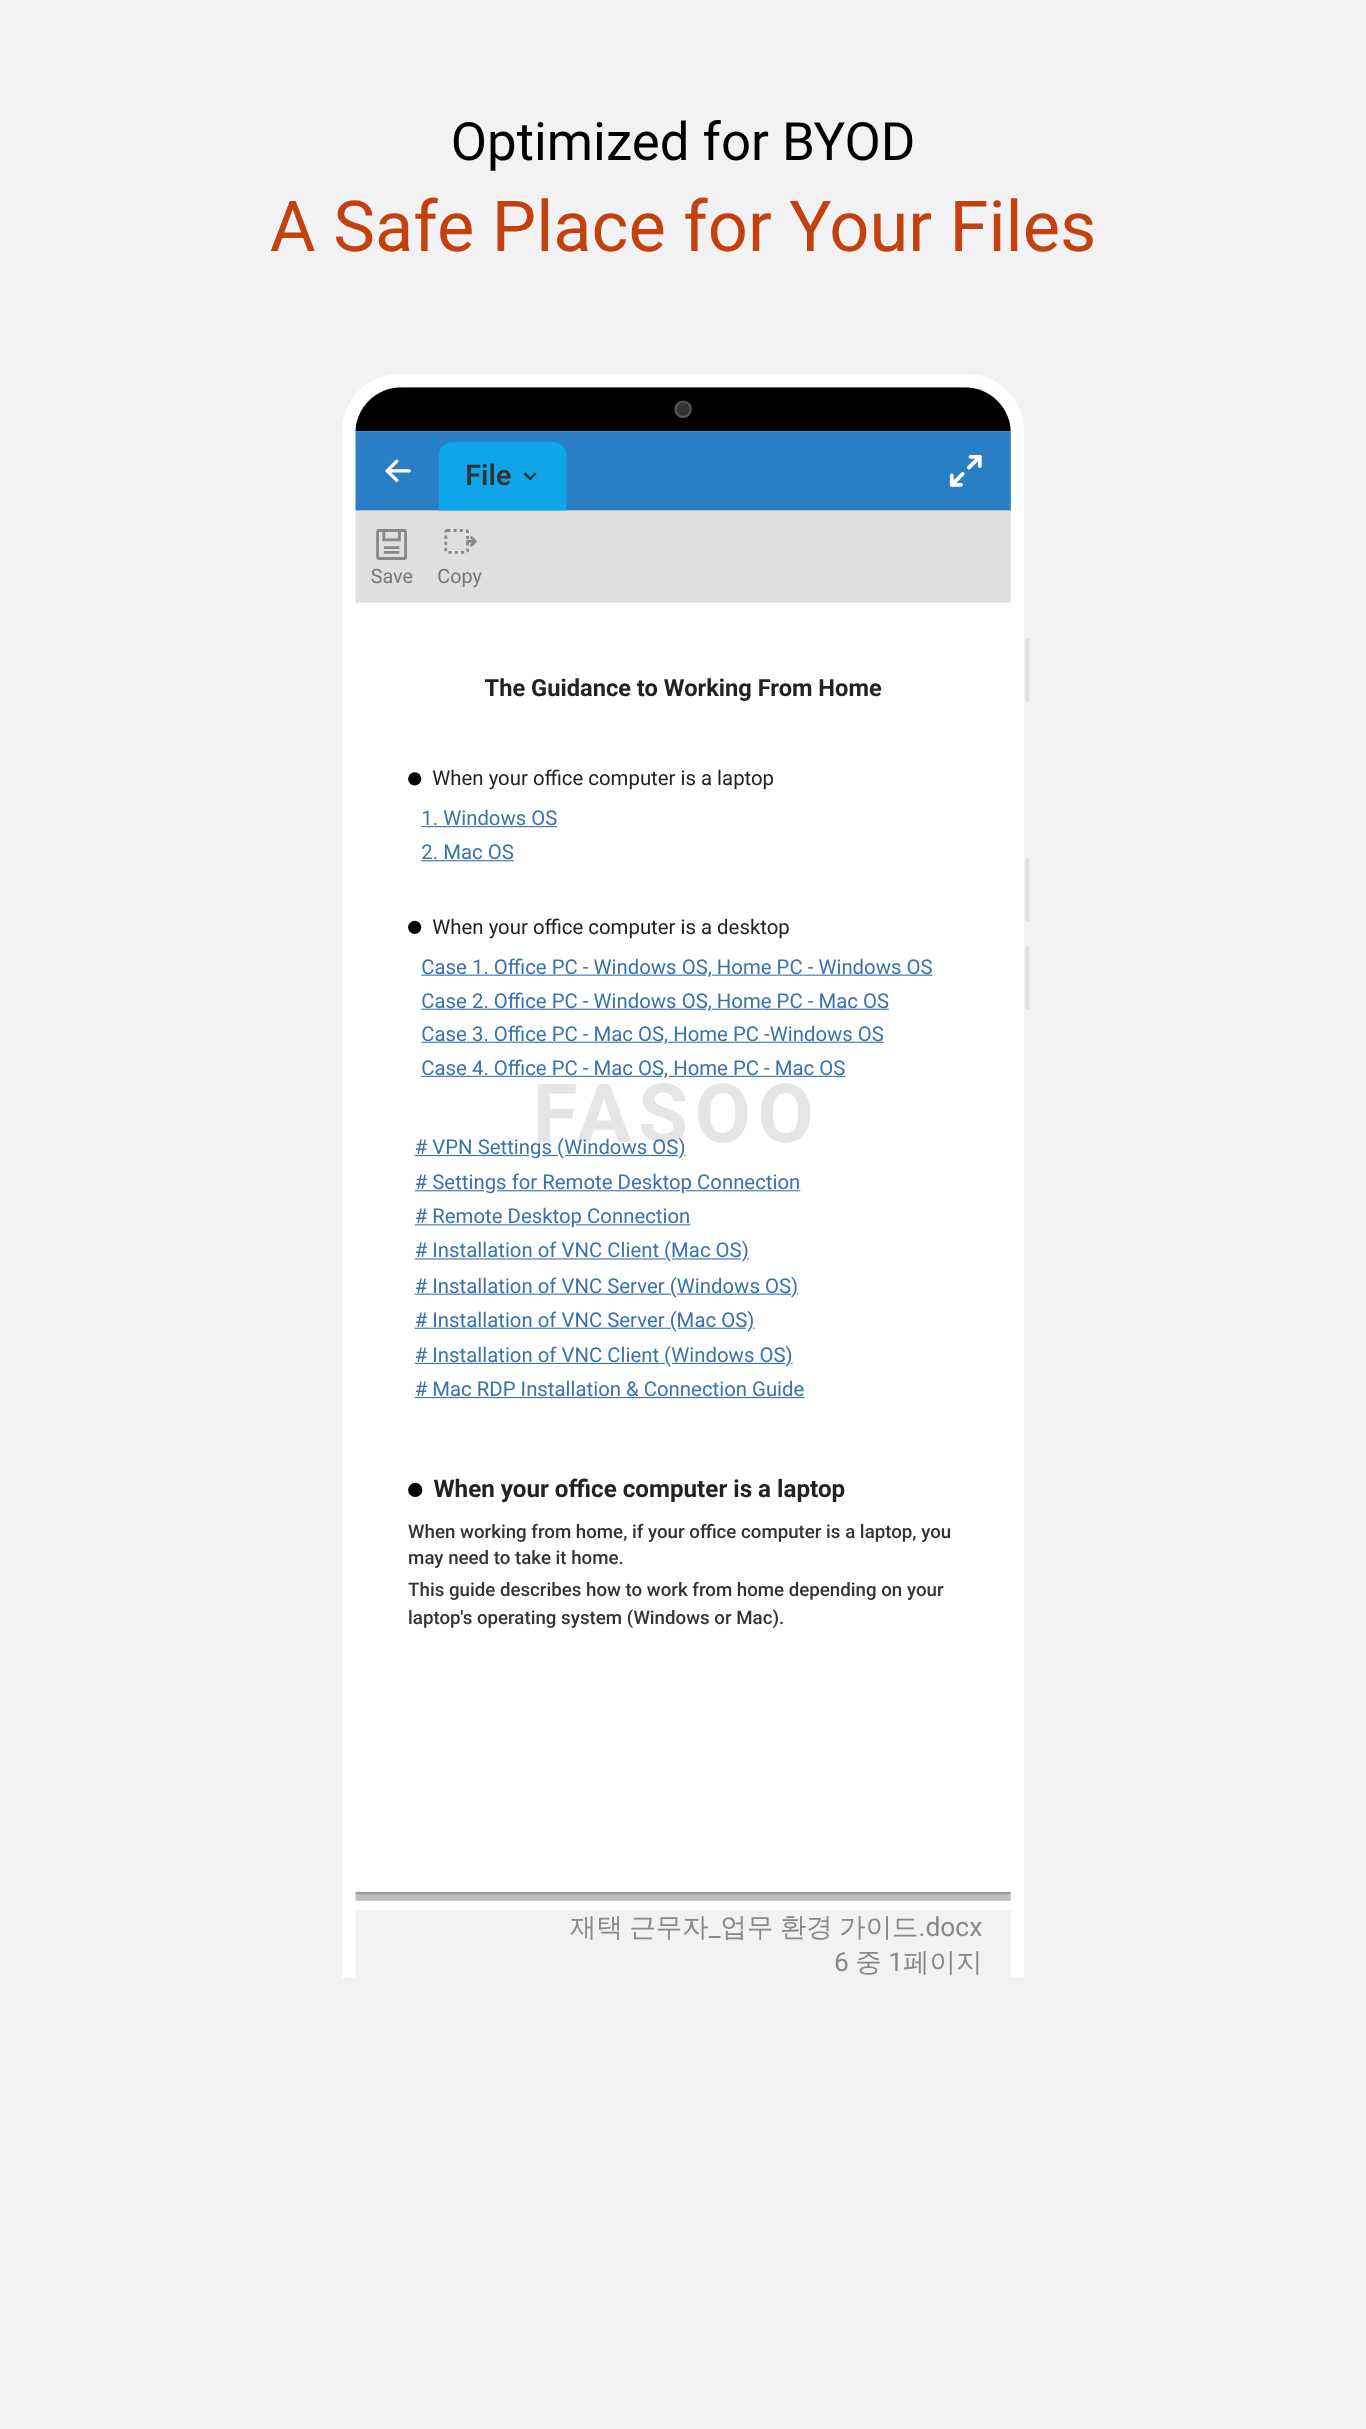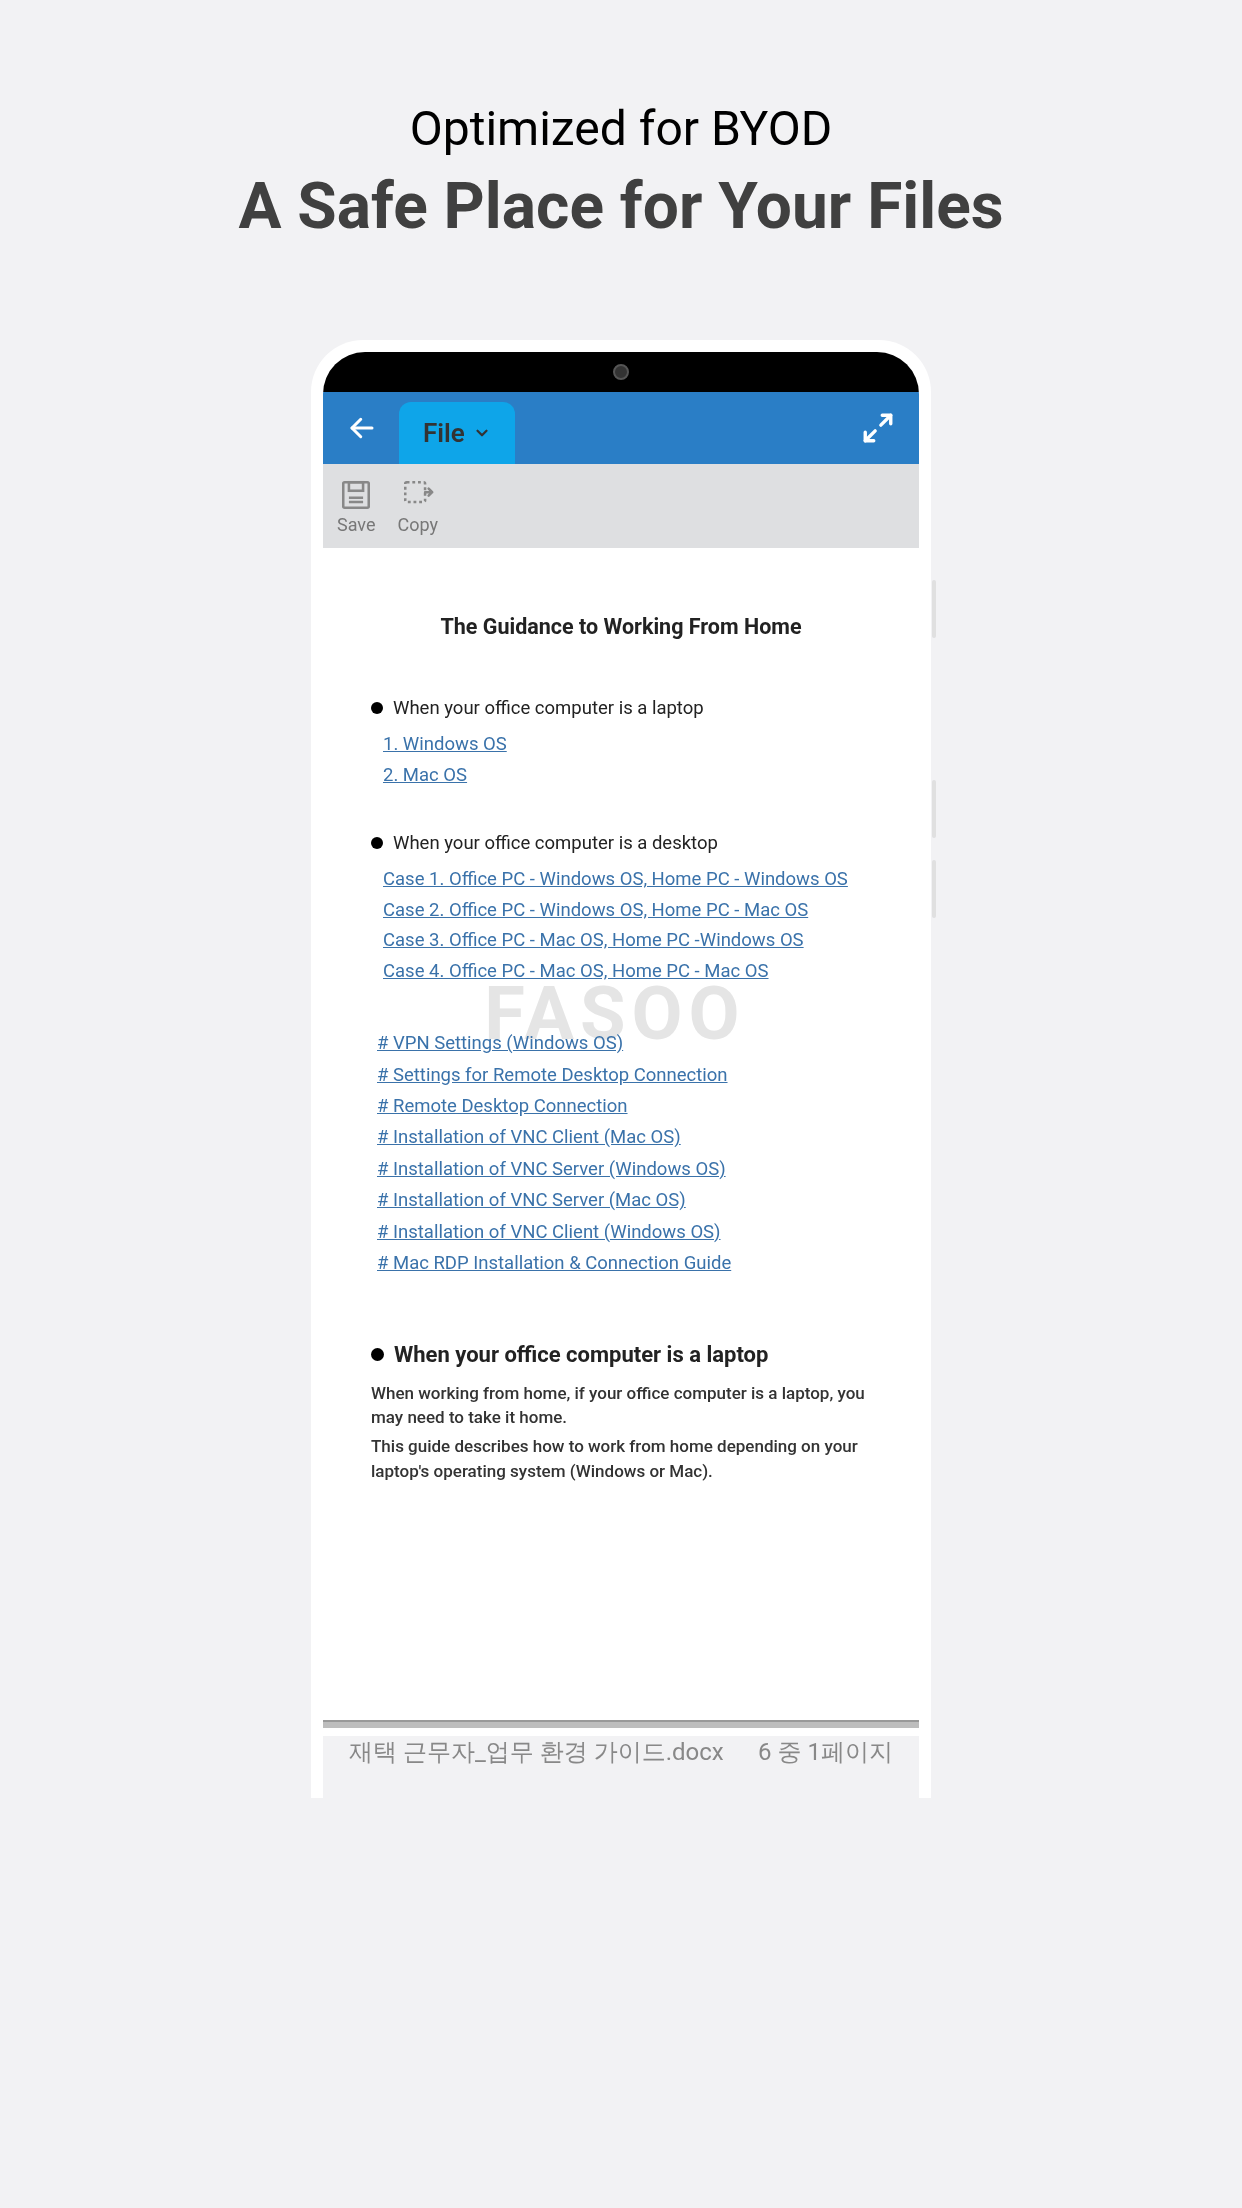--- a/index.html
+++ b/index.html
@@ -15,22 +15,22 @@
   text-align: center;
   padding-top: 100px;
 }
 .marketing-subtitle {
   font-size: 48px;
   color: #000000;
   font-weight: 400;
 }
 .marketing-title {
   font-size: 64px;
-  color: #404040;
-  font-weight: 700;
+  color: #c2410c;
+  font-weight: 400;
   margin-top: 12px;
 }
 
 .phone-outer {
   position: absolute;
   left: 50%;
   transform: translateX(-50%);
   top: 340px;
   width: 620px;
 }
@@ -211,25 +211,26 @@
   right: 0;
   height: 8px;
   background: #bdbdbd;
   border-top: 2px solid #999;
 }
 
 .status-footer {
   height: 62px;
   background: #f2f2f4;
   display: flex;
-  align-items: flex-start;
+  align-items: flex-end;
   justify-content: space-between;
   padding: 0 26px 0 26px;
   font-size: 24px;
   color: #888;
+  flex-direction: column;
 }
 
 .side-btn {
   position: absolute;
   right: -5px;
   width: 4px;
   background: #e0e0e0;
   border-radius: 2px;
 }
 .side-btn.s1 { top: 240px; height: 58px; }

